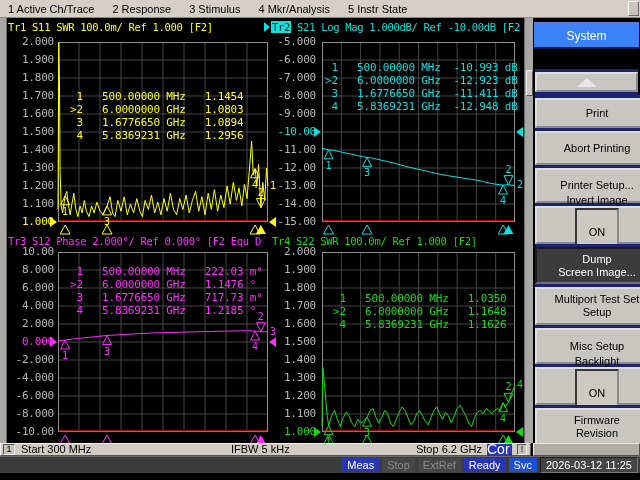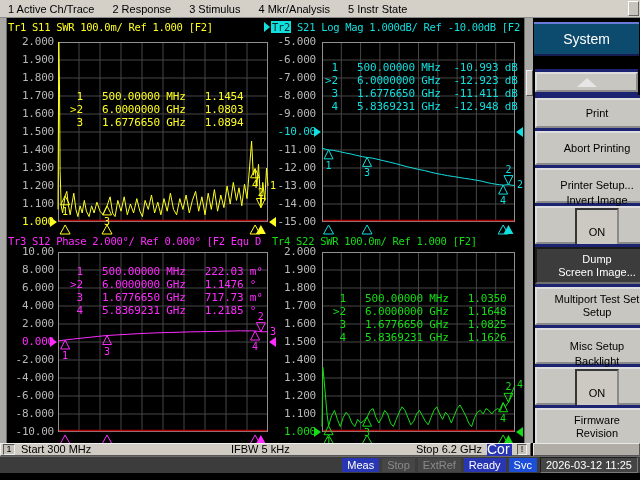--- a/index.html
+++ b/index.html
@@ -23,23 +23,23 @@
   .hdr{position:absolute;font-size:10.5px;letter-spacing:-0.3px;white-space:pre;overflow:hidden;height:12px;line-height:12px;}
   .hdr .chip{color:#002828;padding:0 1px;}
   .arrow-r{display:inline-block;width:0;height:0;border-left:6px solid #12dede;
            border-top:5px solid transparent;border-bottom:5px solid transparent;margin-right:1px;vertical-align:-1px;}
   .axis-label{position:absolute;width:50px;text-align:right;font-size:11px;letter-spacing:-0.2px;
               color:#b8b8b8;line-height:12px;}
   .mk-table{position:absolute;font-size:11px;letter-spacing:-0.2px;line-height:13px;white-space:pre;}
   .plot-svg{position:absolute;overflow:visible;}
   
   .sidebar{position:absolute;left:533px;top:18px;width:107px;height:425px;background:#000;}
-  .sys-title{position:absolute;left:1px;top:4px;width:105px;height:34px;background:#0c4a6e;
+  .sys-title{position:absolute;left:1px;top:4px;width:105px;height:27px;background:#3b82f6;
              border-top:2px solid #6a7ad8;border-bottom:2px solid #141c50;box-sizing:border-box;
-             color:#fff;font-family:"Liberation Sans",sans-serif;font-size:14px;
+             color:#fff;font-family:"Liberation Sans",sans-serif;font-size:12px;
              display:flex;align-items:center;justify-content:center;}
   .scrollbtn{position:absolute;left:2px;width:103px;background:#c8c6c0;border:2px outset #dedede;
              box-sizing:border-box;display:flex;align-items:center;justify-content:center;
              box-shadow:0 -3px 0 #1c2472,0 3px 0 #1c2472;}
   .tri-up{width:0;height:0;border-left:10px solid transparent;border-right:10px solid transparent;
           border-bottom:9px solid #e6e6e6;}
   .tri-down{width:0;height:0;border-left:10px solid transparent;border-right:10px solid transparent;
           border-top:9px solid #e6e6e6;}
   .skey{position:absolute;left:2px;width:124px;background:#c8c6c0;border:2px outset #dedede;
         box-sizing:border-box;font-family:"Liberation Sans",sans-serif;font-size:11px;color:#000;
@@ -138,21 +138,21 @@
         <text x="57.035000000000004" y="182.90800000000002" fill="#ffff20" font-size="10" text-anchor="middle" font-family="DejaVu Sans Mono,monospace">3</text>
         <polygon points="57.035000000000004,183 52.035000000000004,192 62.035000000000004,192" fill="none" stroke="#ffff20" stroke-width="1"></polygon>
         <polygon points="205.085,126.79199999999999 200.585,135.79199999999997 209.585,135.79199999999997" fill="none" stroke="#ffff20" stroke-width="1"></polygon>
         <text x="205.085" y="145.79199999999997" fill="#ffff20" font-size="10" text-anchor="middle" font-family="DejaVu Sans Mono,monospace">4</text>
         <polygon points="205.085,183 200.085,192 210.085,192" fill="none" stroke="#ffff20" stroke-width="1"></polygon>
         <polygon points="210.881,165.546 206.381,156.546 215.381,156.546" fill="none" stroke="#ffff20" stroke-width="1"></polygon>
         <text x="210.881" y="153.546" fill="#ffff20" font-size="10" text-anchor="middle" font-family="DejaVu Sans Mono,monospace">2</text>
         <polygon points="210.881,183 205.881,192 215.881,192" fill="#ffff20"></polygon>
         <text x="220" y="147" fill="#ffff20" font-size="10" font-family="DejaVu Sans Mono,monospace">1</text>
       </svg>
-      <div class="mk-table" style="left: 70px; top: 90px; color: rgb(255, 255, 32);"><div> 1   500.00000 MHz   1.1454</div><div>&gt;2   6.0000000 GHz   1.0803</div><div> 3   1.6776650 GHz   1.0894</div></div>
+      <div class="mk-table" style="left: 70px; top: 90px; color: rgb(255, 255, 32);"><div> 1   500.00000 MHz   1.1454</div><div>&gt;2   6.0000000 GHz   1.0803</div><div> 3   1.6776650 GHz   1.0894</div><div> 4   5.8369231 GHz   1.2956</div></div>
       <div class="hdr" style="left: 264px; top: 21px; color: rgb(18, 222, 222); width: 260px;"><span class="arrow-r"></span><span class="chip" style="background: rgb(18, 222, 222);">Tr2</span><span> S21 Log Mag 1.000dB/ Ref -10.00dB [F2</span></div>
       <div class="axis-label" style="left: 266px; top: 36px;">-5.000</div>
       <div class="axis-label" style="left: 266px; top: 54px;">-6.000</div>
       <div class="axis-label" style="left: 266px; top: 72px;">-7.000</div>
       <div class="axis-label" style="left: 266px; top: 90px;">-8.000</div>
       <div class="axis-label" style="left: 266px; top: 108px;">-9.000</div>
       <div class="axis-label" style="left: 266px; top: 126px; color: rgb(18, 222, 222);">-10.00</div>
       <div class="axis-label" style="left: 266px; top: 144px;">-11.00</div>
       <div class="axis-label" style="left: 266px; top: 162px;">-12.00</div>
       <div class="axis-label" style="left: 266px; top: 180px;">-13.00</div>
@@ -291,21 +291,21 @@
         <text x="53.0655" y="184.15" fill="#16dc16" font-size="10" text-anchor="middle" font-family="DejaVu Sans Mono,monospace">3</text>
         <polygon points="53.0655,183 48.0655,192 58.0655,192" fill="none" stroke="#16dc16" stroke-width="1"></polygon>
         <polygon points="189.1305,150.732 184.6305,159.732 193.6305,159.732" fill="none" stroke="#16dc16" stroke-width="1"></polygon>
         <text x="189.1305" y="169.732" fill="#16dc16" font-size="10" text-anchor="middle" font-family="DejaVu Sans Mono,monospace">4</text>
         <polygon points="189.1305,183 184.1305,192 194.1305,192" fill="none" stroke="#16dc16" stroke-width="1"></polygon>
         <polygon points="194.4573,150.33599999999998 189.9573,141.33599999999998 198.9573,141.33599999999998" fill="none" stroke="#16dc16" stroke-width="1"></polygon>
         <text x="194.4573" y="138.33599999999998" fill="#16dc16" font-size="10" text-anchor="middle" font-family="DejaVu Sans Mono,monospace">2</text>
         <polygon points="194.4573,183 189.4573,192 199.4573,192" fill="#16dc16"></polygon>
         <text x="203" y="136.2" fill="#16dc16" font-size="10" font-family="DejaVu Sans Mono,monospace">4</text>
       </svg>
-      <div class="mk-table" style="left: 333px; top: 292px; color: rgb(22, 220, 22);"><div> 1   500.00000 MHz   1.0350</div><div>&gt;2   6.0000000 GHz   1.1648</div><div> 3   1.6776650 GHz   1.0825</div><div> 4   5.8369231 GHz   1.1626</div></div>
+      <div class="mk-table" style="left: 333px; top: 292px; color: rgb(22, 220, 22);"><div> 1   500.00000 MHz   1.0350</div><div>&gt;2   6.0000000 GHz   1.1648</div><div> 4   5.8369231 GHz   1.1626</div></div>
     </div>
 
   <div class="sidebar" id="sidebar">
     <div class="sys-title">System</div>
     <div class="scrollbtn" style="top:54px;height:20px;">
       <div class="tri-up"></div>
     </div>
     <div id="softkeys">
         <div class="skey" style="top: 80px; height: 30px;">
           <div>Print</div>

